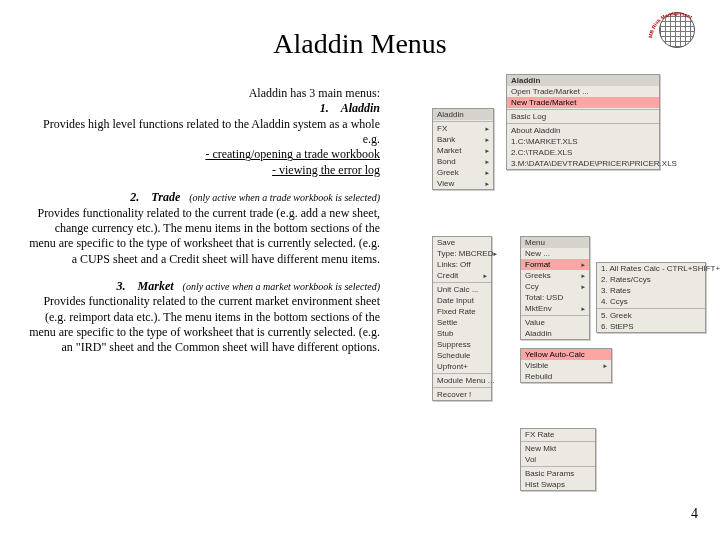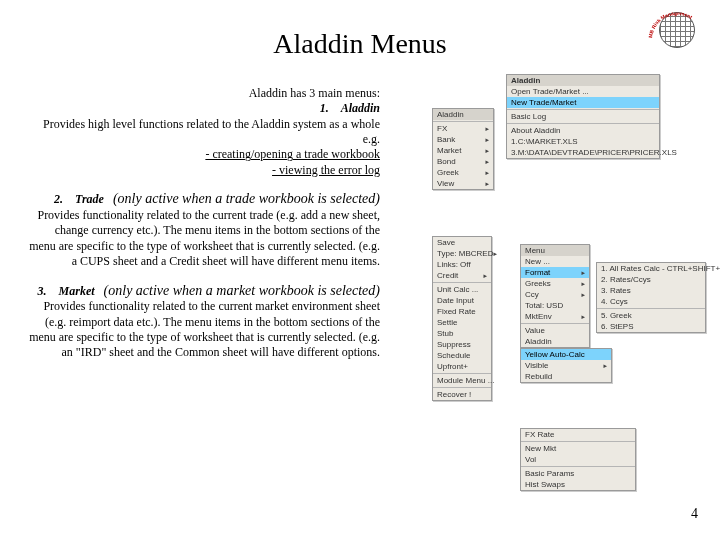--- a/index.html
+++ b/index.html
@@ -36,50 +36,50 @@
     position: absolute;
     left: 28px; top: 86px;
     width: 352px;
     font-size: 12px;
     line-height: 1.28;
   }
   .content .block { margin-bottom: 12px; text-align: right; }
   .indent { padding-left: 24px; text-decoration: underline; }
   .bold { font-weight: 700; }
   .italic { font-style: italic; }
-  .sub { font-size: 14px; font-style: italic; }
+  .sub { font-size: 10px; font-style: italic; }
   .pagenum {
     position: absolute;
     right: 22px; bottom: 18px;
     font-size: 14px;
   }
 
   
   .menus { position: absolute; font-family: Arial, sans-serif; font-size: 8px; color: #333; }
   .menu {
     background: #ece9e2;
     border: 1px solid #9a9a9a;
     box-shadow: 1px 1px 0 rgba(0,0,0,.2);
   }
   .menu .row {
     display: flex; align-items: center;
     padding: 1px 4px;
     white-space: nowrap;
   }
-  .menu .row.hi { background: #7dd3fc; color: #000; }
+  .menu .row.hi { background: #fca5a5; color: #000; }
   .menu .sep { border-top: 1px solid #b5b5b5; margin: 1px 0; }
   .arrow { margin-left: auto; font-size: 7px; color: #444; }
 
   .menu-aladdin1 { position: absolute; left: 432px; top: 108px; width: 62px; }
   .menu-aladdin2 { position: absolute; left: 506px; top: 74px; width: 154px; }
   .menu-trade1 { position: absolute; left: 432px; top: 236px; width: 60px; }
-  .menu-trade2 { position: absolute; left: 520px; top: 244px; width: 70px; }
+  .menu-trade2 { position: absolute; left: 520px; top: 236px; width: 70px; }
   .menu-trade3 { position: absolute; left: 596px; top: 262px; width: 110px; }
   .menu-market { position: absolute; left: 520px; top: 348px; width: 92px; }
-  .menu-market2 { position: absolute; left: 520px; top: 428px; width: 116px; }
+  .menu-market2 { position: absolute; left: 520px; top: 428px; width: 76px; }
 </style>
 </head>
 <body>
 
 <div class="logo">
   <div class="globe"></div>
   <div class="arc">
     <svg viewBox="0 0 58 48">
       <defs>
           <path id="curve" d="M4,34 A25,25 0 0,1 54,34" fill="none"></path>
@@ -160,20 +160,21 @@
 
 <div class="menus menu-aladdin2 menu">
   <div class="row" style="background:#d6d3cc;font-weight:bold;">Aladdin</div>
   <div class="row">Open Trade/Market ...</div>
   <div class="row hi">New Trade/Market</div>
   <div class="sep"></div>
   <div class="row">Basic Log</div>
   <div class="sep"></div>
   <div class="row">About Aladdin</div>
   <div class="row">1.C:\MARKET.XLS</div>
+  <div class="row">2.C:\TRADE.XLS</div>
   <div class="row">3.M:\DATA\DEVTRADE\PRICER\PRICER.XLS</div>
 </div>
 
 <div class="menus menu-trade1 menu">
   <div class="row">Save</div>
   <div class="row">
       <span>Type: MBCRED</span>
       <span class="arrow">▸</span>
     </div>
   <div class="row">Links: Off</div>

